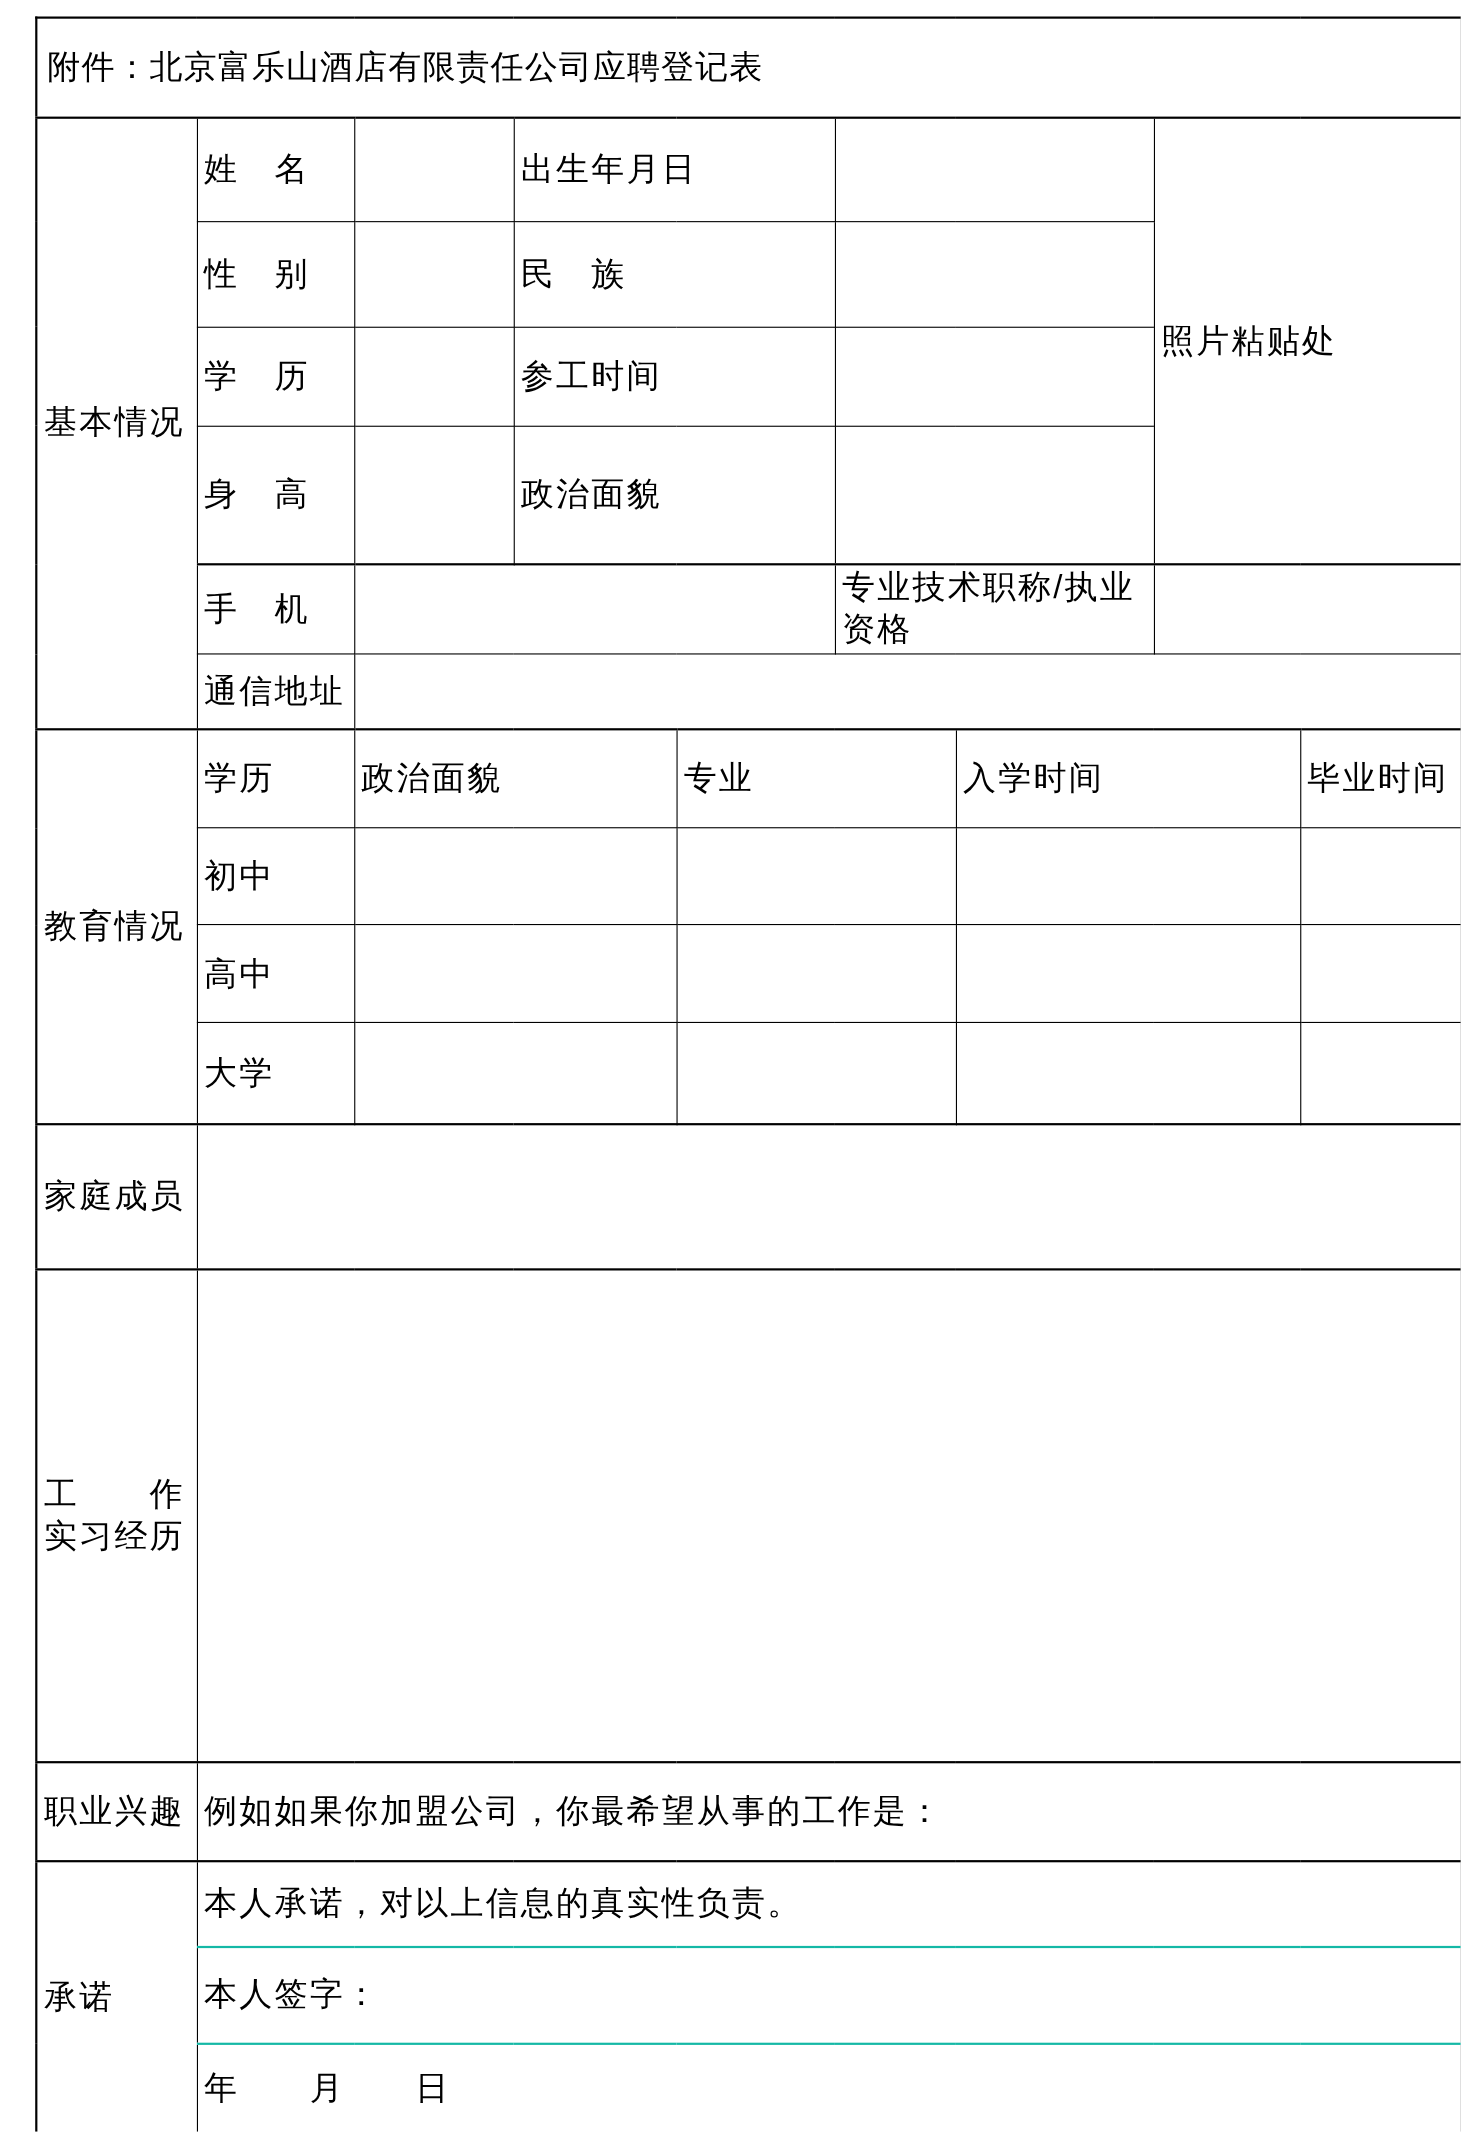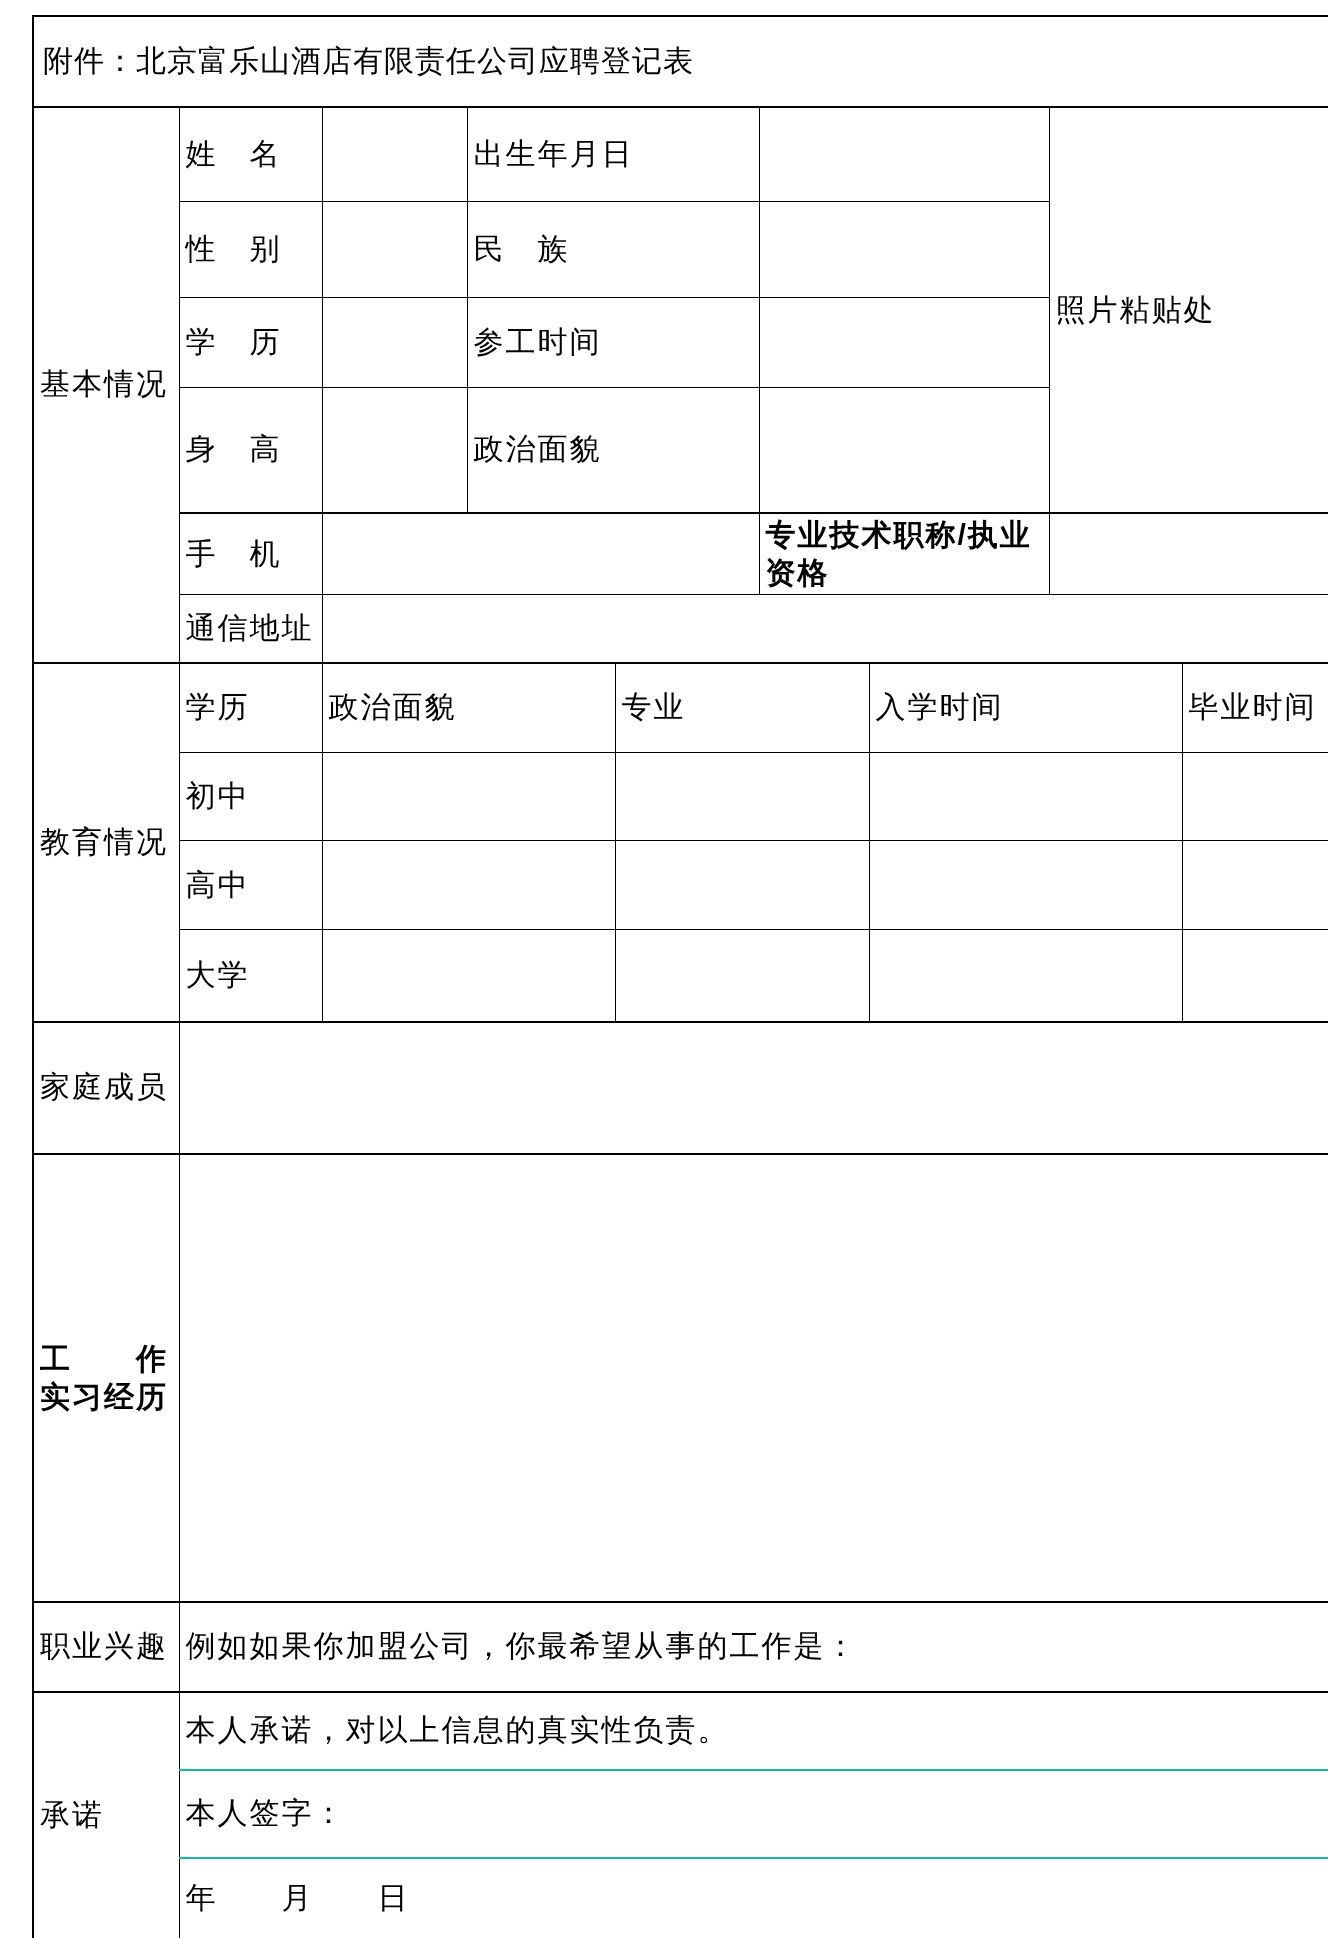--- a/index.html
+++ b/index.html
@@ -34,21 +34,21 @@
     vertical-align: middle;
     overflow: hidden;
     white-space: nowrap;
   }
   tr.sect > td { border-top-width: 2px; }
   td.title-cell {
     padding-left: 9px;
     letter-spacing: 1px;
   }
   td.wrap { white-space: normal; }
-  .line { display: block; line-height: 38px; font-weight: bold; }
+  .line { display: block; line-height: 38px; }
   td.gray-b { border-bottom: 2px solid #14b8a6; }
   tr.gray-t > td { border-top-color: #d9d9d9; }
 </style>
 </head>
 <body>
 
 <div class="sheet">
   <table class="form">
     <colgroup>
       <col style="width:146px">

